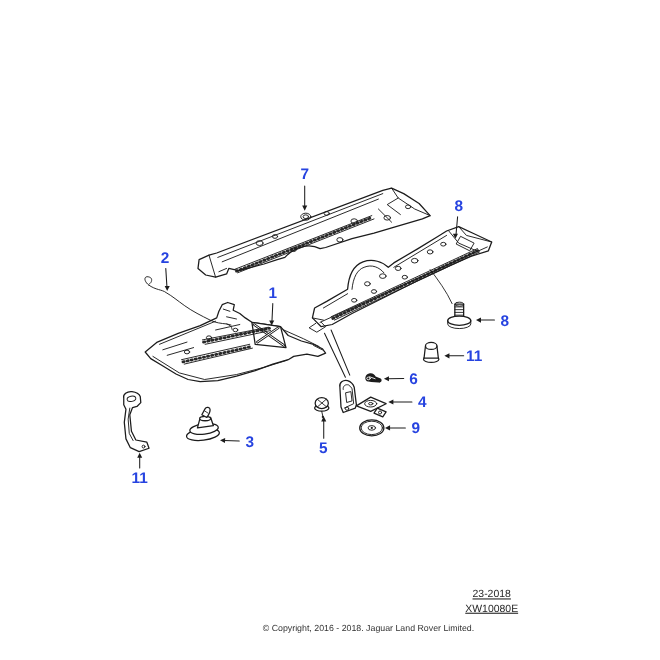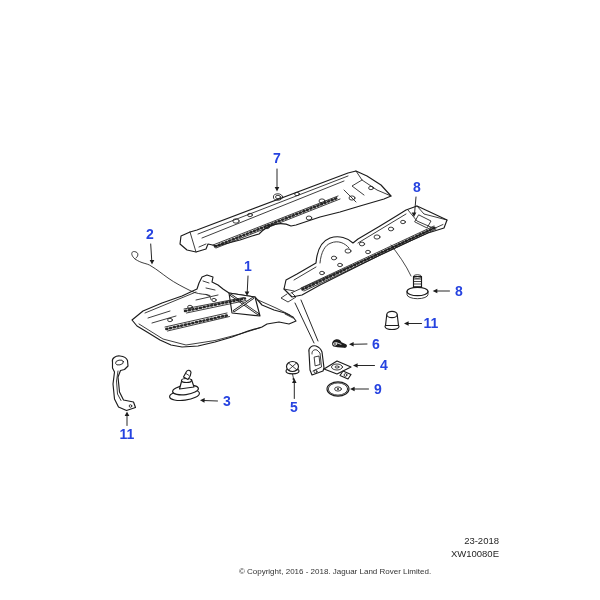--- a/index.html
+++ b/index.html
@@ -11,22 +11,22 @@
   .d{stroke-width:.85;}                           
   .t{stroke-width:.8;}                            
   .ld{stroke-width:.95;}                          
   .hatch{stroke-width:2.5;stroke-dasharray:1.2 2.6;opacity:.95;}
   .f{fill:#1c1c1c;stroke:none;}                   
   .wl{stroke:#ffffff;stroke-width:.8;fill:none;}  
   .xbar{stroke-width:2.3;}
   .xcore{stroke:#ffffff;stroke-width:.9;}
   .callout{position:absolute;transform:translate(-50%,-50%);
            font-weight:bold;font-size:14px;color:#2643e0;cursor:pointer;}
-  .refcode{position:absolute;left:395px;top:534px;width:104px;text-align:right;
-           font-size:9.5px;line-height:13px;color:#262626;}
+  .refcode{position:absolute;left:395px;top:534px;width:104px;text-align:center;
+           font-size:9.5px;line-height:13px;color:#262626;text-decoration:underline;}
   .copyright{position:absolute;left:0;top:567px;width:578px;text-align:center;
            font-size:8px;color:#333333;padding-left:46px;}
 </style>
 </head>
 <body>
 
 <div class="stage">
 
 <svg width="600" height="600" viewBox="0 0 600 600">
 

